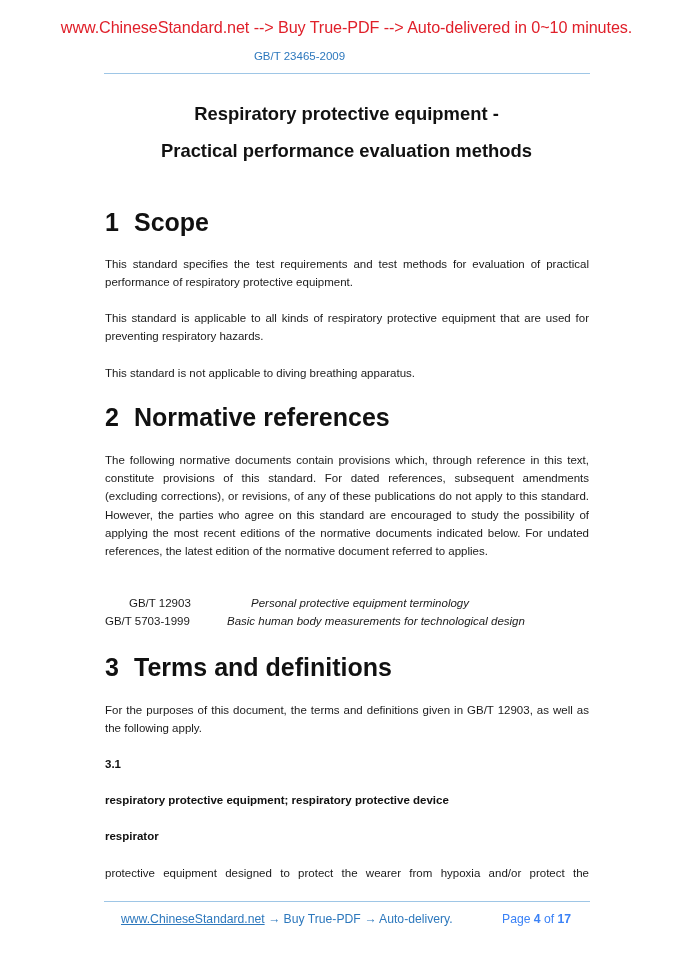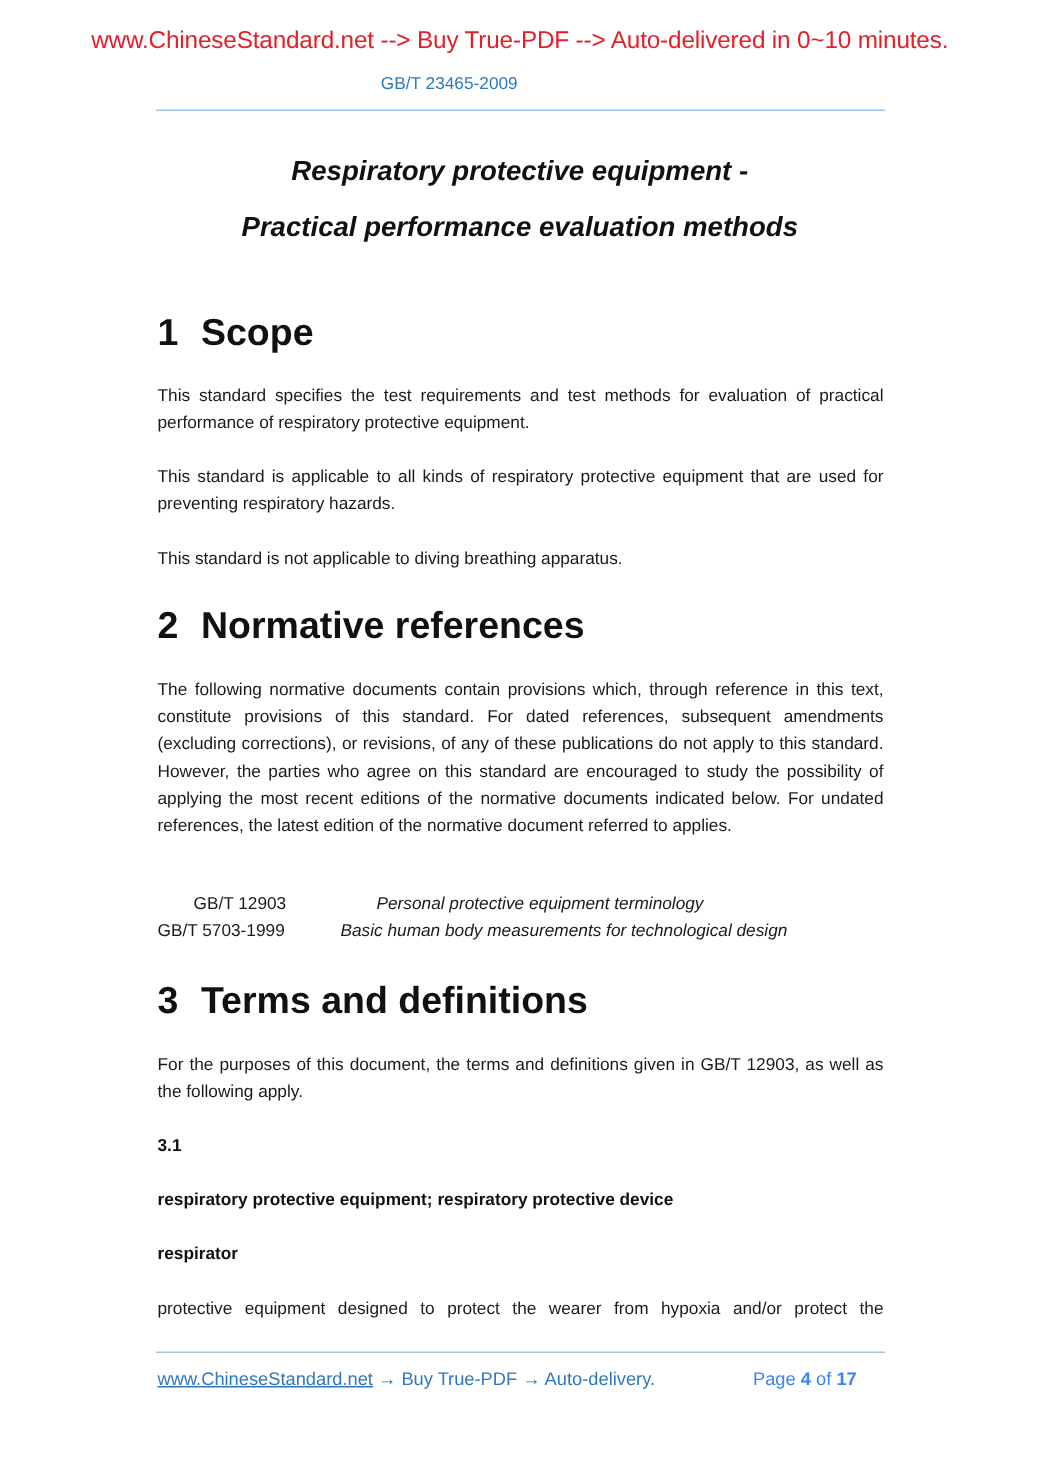--- a/index.html
+++ b/index.html
@@ -14,21 +14,21 @@
   .std-code {
     position: absolute; top: 50px; left: 0; width: 599px; text-align: center;
     color: #2d78bd; font-size: 11.5px;
   }
   .rule-top {
     position: absolute; top: 73px; left: 104px; width: 486px; height: 0;
     border-top: 1px solid #9ec6e6;
   }
   .doc-title {
     position: absolute; left: 0; width: 693px; text-align: center;
-    font-weight: bold; font-size: 18.4px; color: #111; font-style: italic;
+    font-weight: bold; font-size: 18.4px; color: #111;
   }
   .t1 { top: 103px; }
   .t2 { top: 140px; }
   .h1 {
     position: absolute; left: 105px; font-weight: bold; font-size: 25px; color: #111;
     white-space: nowrap;
   }
   .h1 .num { display: inline-block; width: 29px; }
   .para {
     position: absolute; left: 105px; width: 484px; font-size: 11.5px; line-height: 18.2px;
@@ -40,21 +40,21 @@
   .ref-row .code { display: inline-block; width: 122px; }
   .ref-row .title { font-style: italic; }
   .bold-line {
     position: absolute; left: 105px; font-weight: bold; font-size: 11.5px; color: #111; white-space: nowrap;
   }
   .rule-bottom {
     position: absolute; top: 901px; left: 104px; width: 486px; height: 0;
     border-top: 1px solid #9ec6e6;
   }
   .footer-left {
-    position: absolute; top: 912px; left: 105px; font-size: 12.2px; color: #2d78bd; white-space: nowrap;
+    position: absolute; top: 912px; left: 121px; font-size: 12.2px; color: #2d78bd; white-space: nowrap;
   }
   .footer-left a { color: #2d78bd; text-decoration: underline; }
   .footer-right {
     position: absolute; top: 912px; left: 502px; font-size: 12.2px; color: #3b82f6; white-space: nowrap;
   }
   .footer-right b { font-weight: bold; }
 </style>
 </head>
 <body>
 

